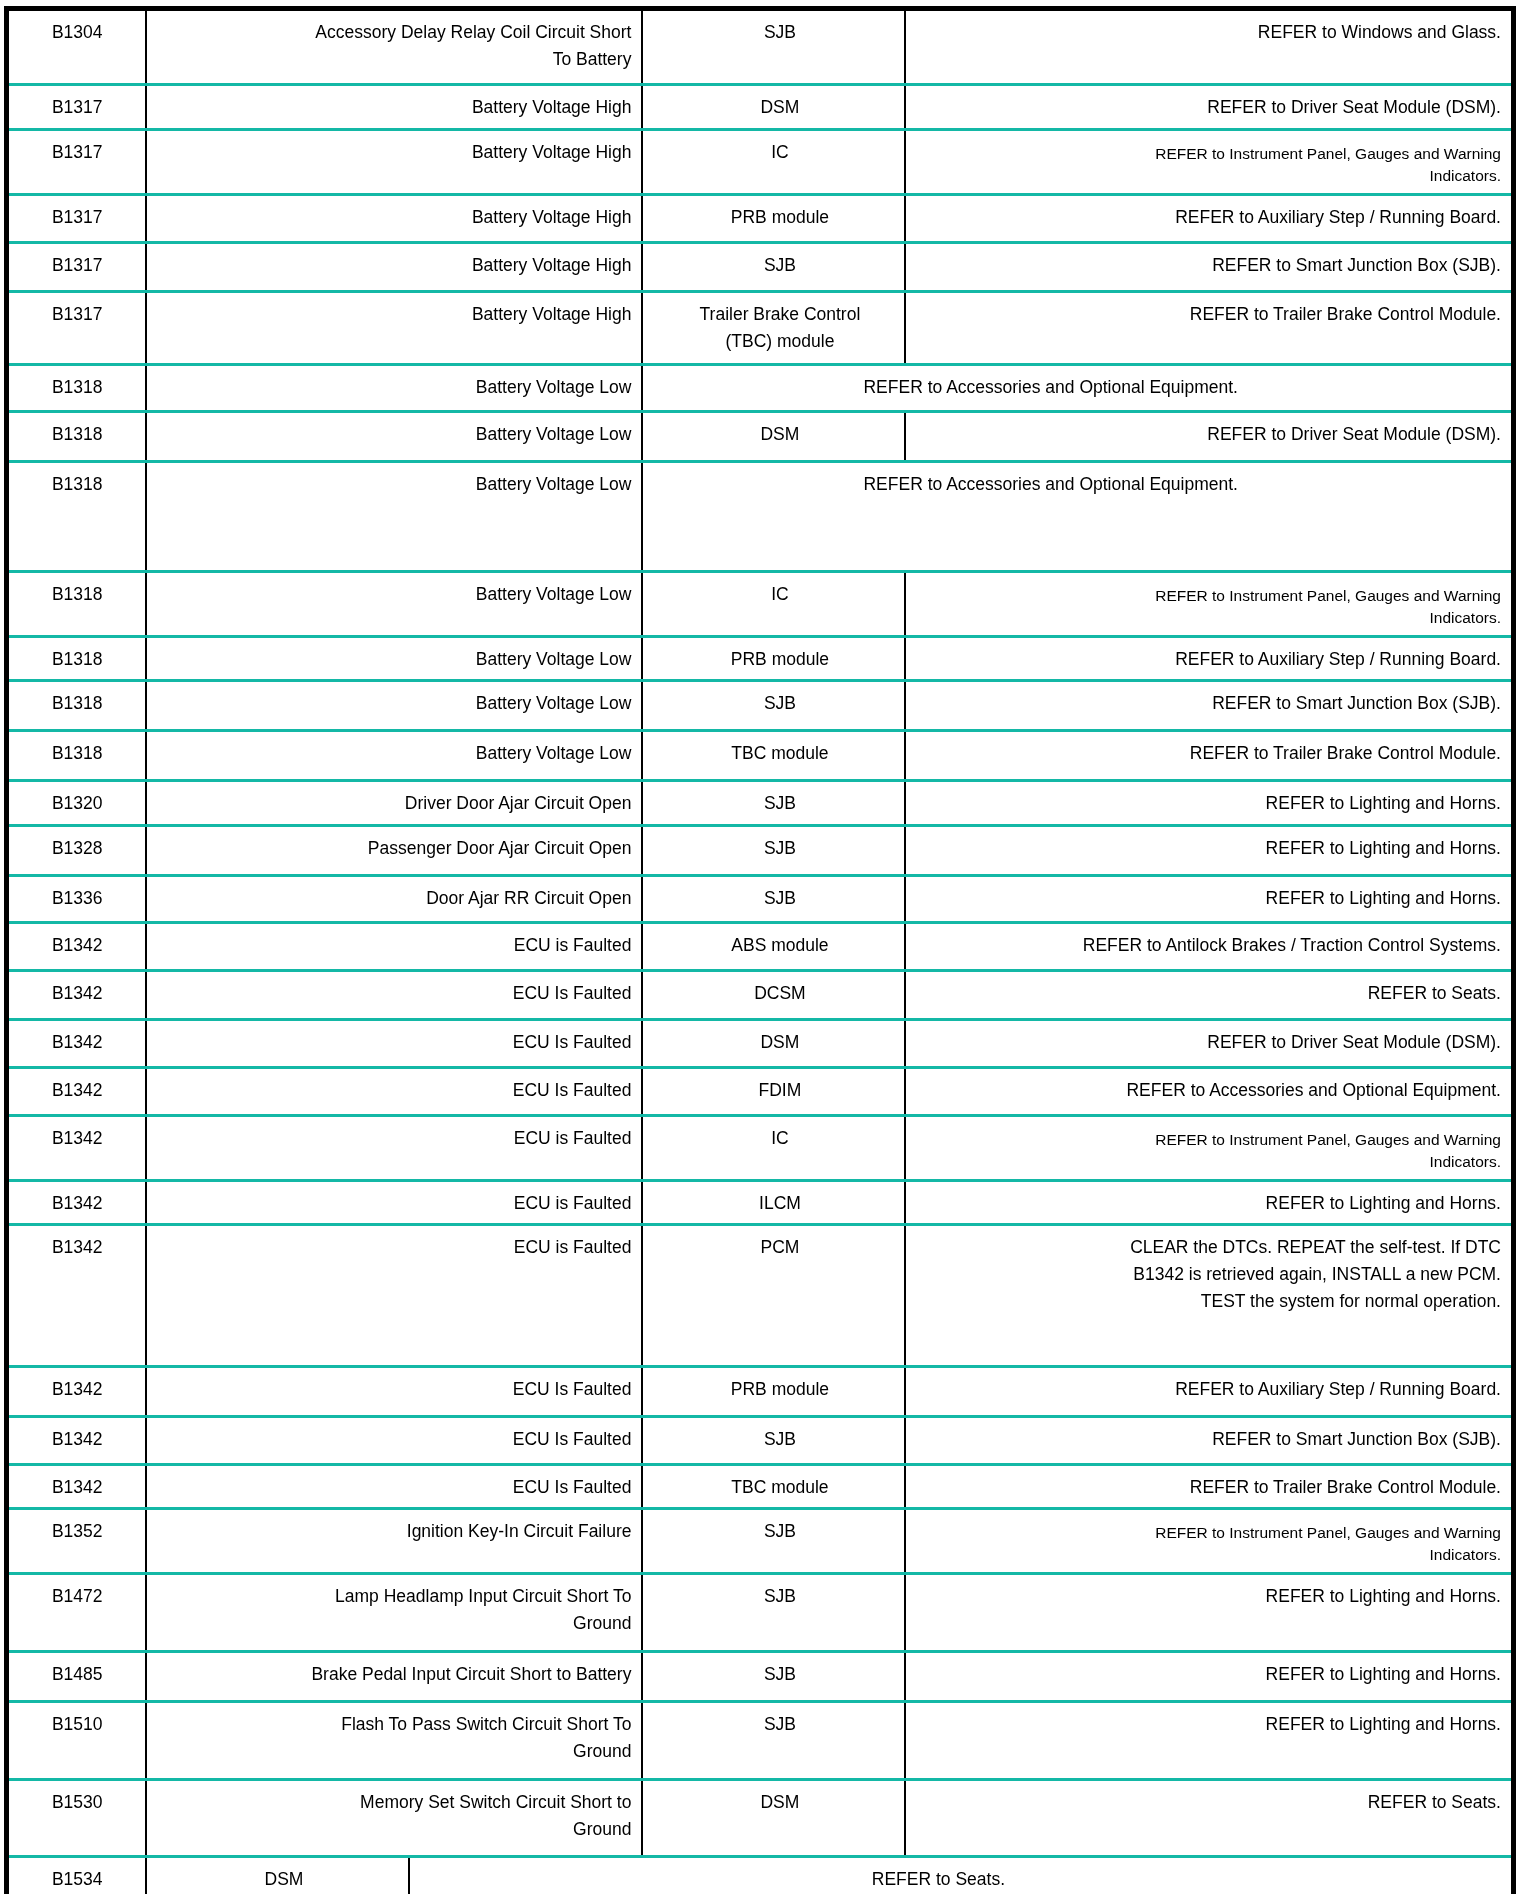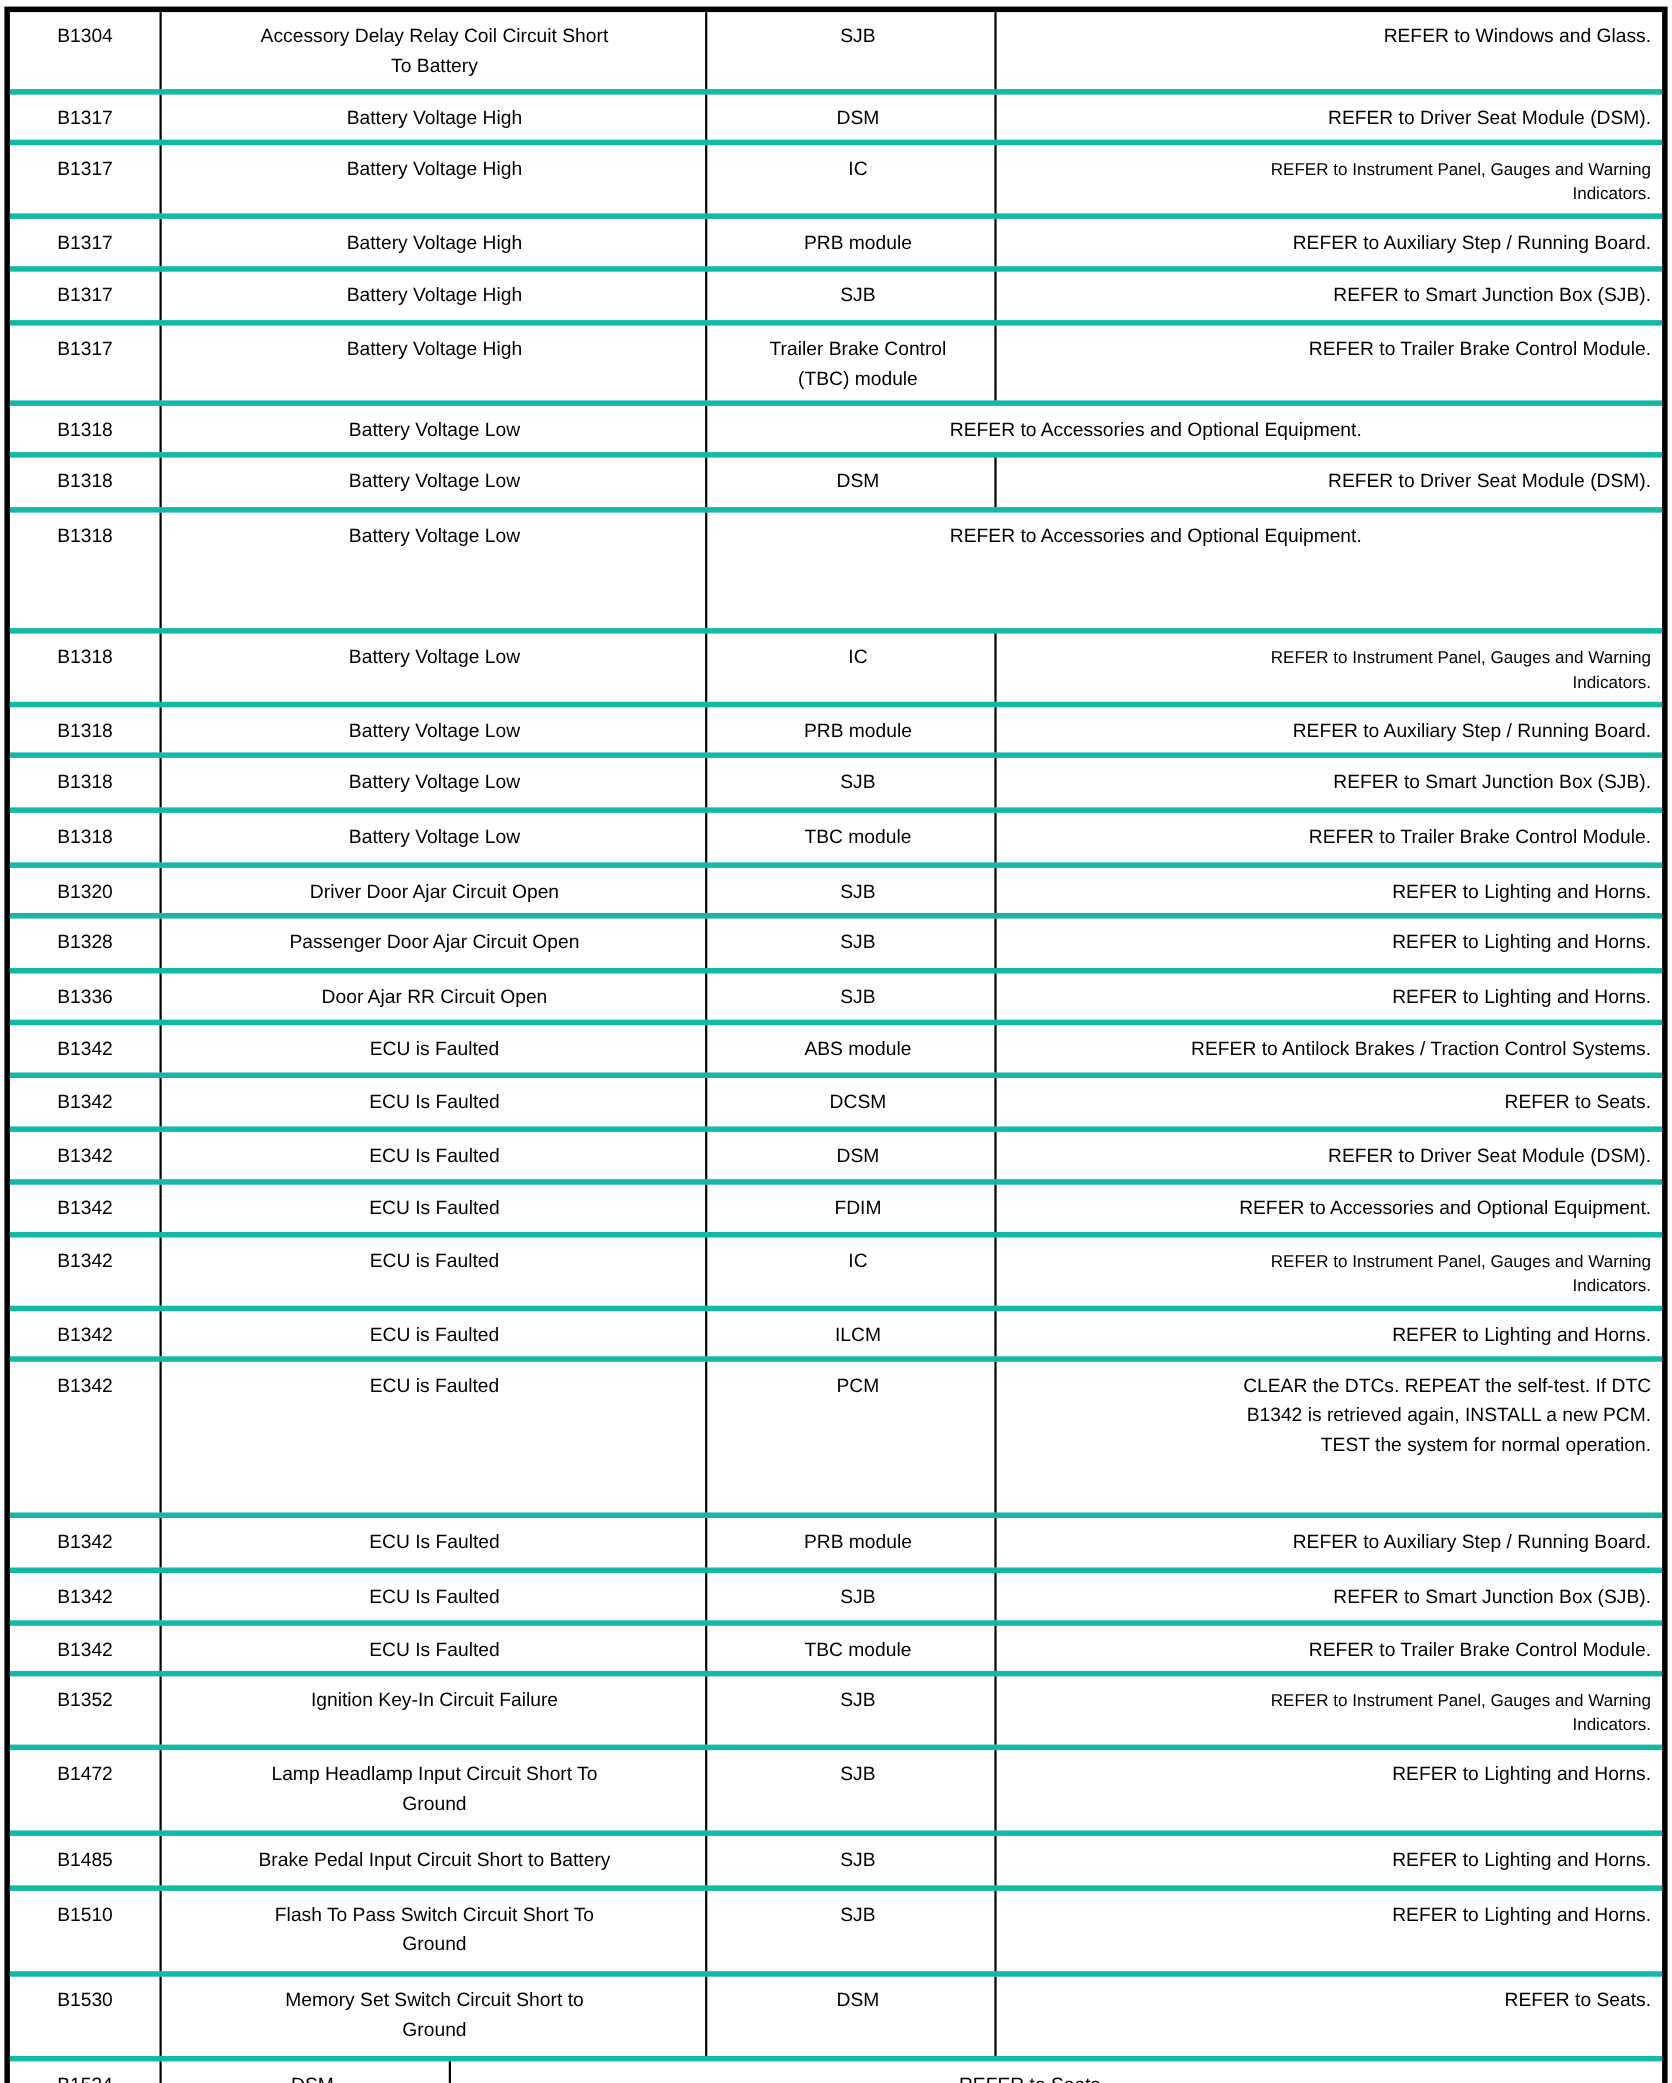--- a/index.html
+++ b/index.html
@@ -11,35 +11,35 @@
   }
   .page { width: 1520px; height: 1894px; padding: 6px 4px 3px 4px; background: #ffffff; }
   .dtc-table {
     width: 1512px;
     border: 5px solid #000000;
     background: #ffffff;
   }
   .row {
     display: flex;
     align-items: stretch;
-    border-bottom: 5px solid #14b8a6;
+    border-bottom: 3px solid #14b8a6;
     min-height: 47px;
   }
   .row:last-child { border-bottom: none; }
   .cell {
     white-space: pre-line;
     font-size: 17.5px;
     line-height: 27px;
     padding: 8px 10px 6px 10px;
     border-right: 2px solid #000000;
     overflow: hidden;
   }
   .cell:last-child { border-right: none; }
   .c1 { width: 9.22%;  text-align: center; }
-  .c2 { width: 33.02%; text-align: center; padding-left: 11px; }
+  .c2 { width: 33.02%; text-align: right; padding-left: 11px; }
   .c3 { width: 17.51%; text-align: center; padding-left: 18px; padding-right: 6px; }
   .c4 { width: 40.25%; text-align: right; padding-left: 12px; }
   .c4.small { font-size: 15.5px; line-height: 22px; padding-top: 12px; }
 
   
   .row:nth-child(1)  { min-height: 75px; }
   .row:nth-child(2), .row:nth-child(14) { min-height: 45px; }
   .row:nth-child(3), .row:nth-child(27) { min-height: 52px; }
   .row:nth-child(4), .row:nth-child(10), .row:nth-child(17),
   .row:nth-child(19), .row:nth-child(20), .row:nth-child(25) { min-height: 48px; }

